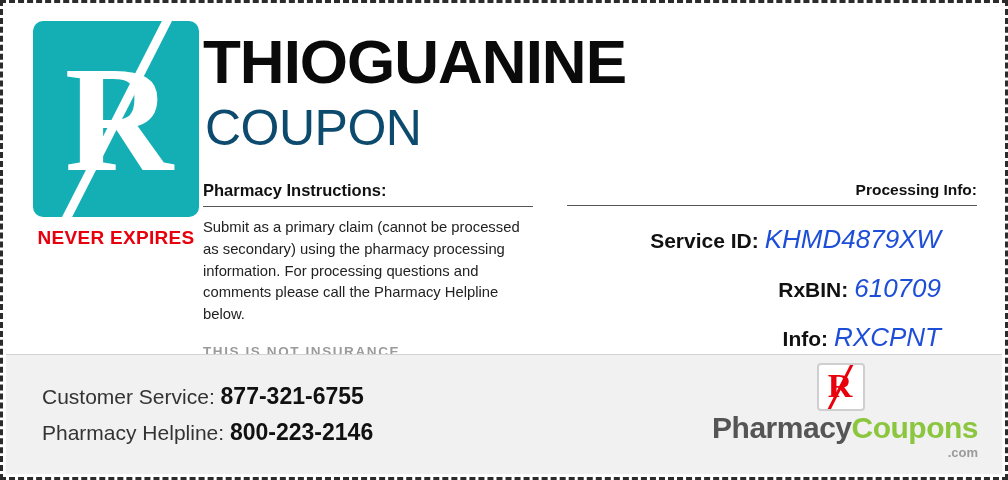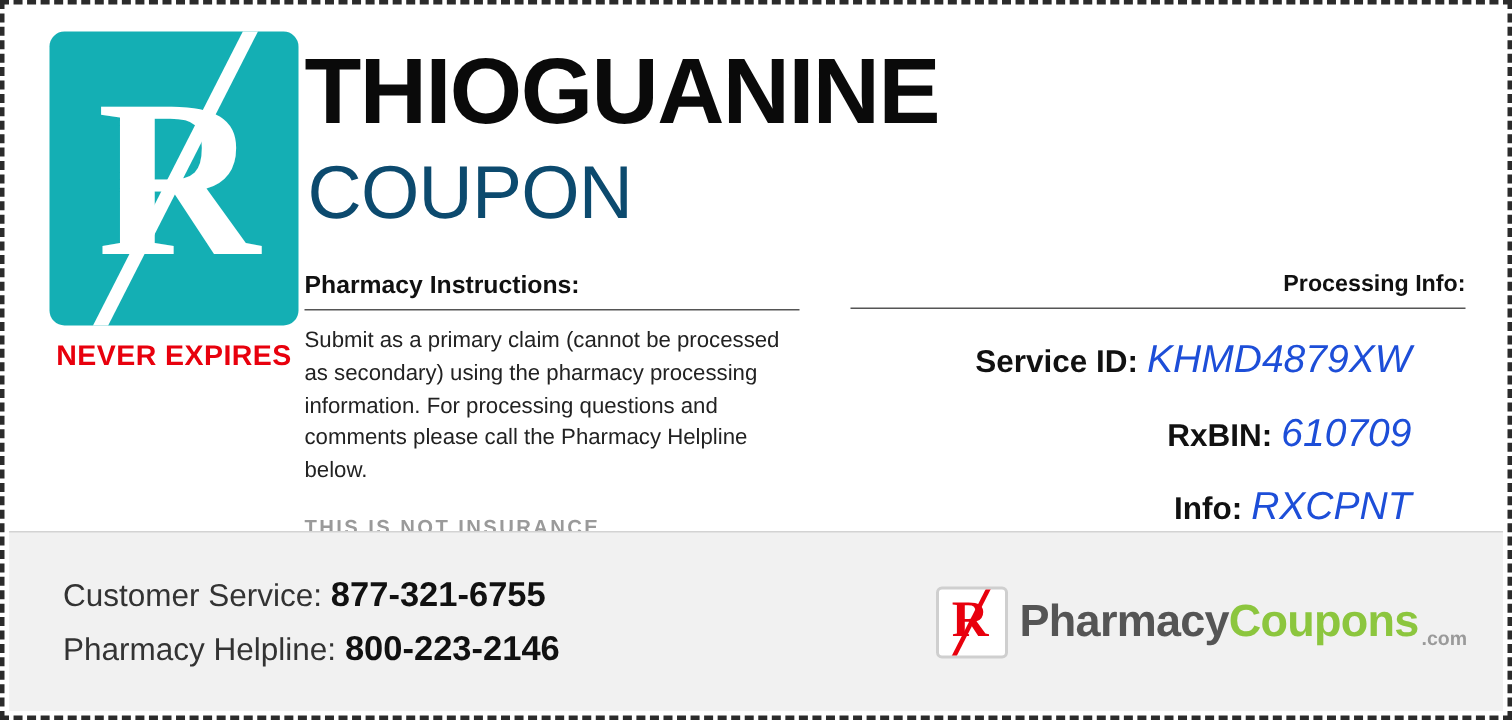--- a/index.html
+++ b/index.html
@@ -187,20 +187,21 @@
   }
   .phone-num {
     font-weight: bold;
     color: #111;
     font-size: 23px;
   }
 
   .brand {
     display: flex;
     align-items: center;
+    flex-direction: column;
   }
   .brand-mark {
     position: relative;
     width: 44px; height: 44px;
     background: #ffffff;
     border: 2px solid #cfcfcf;
     border-radius: 4px;
     margin-right: 8px;
     overflow: hidden;
   }

